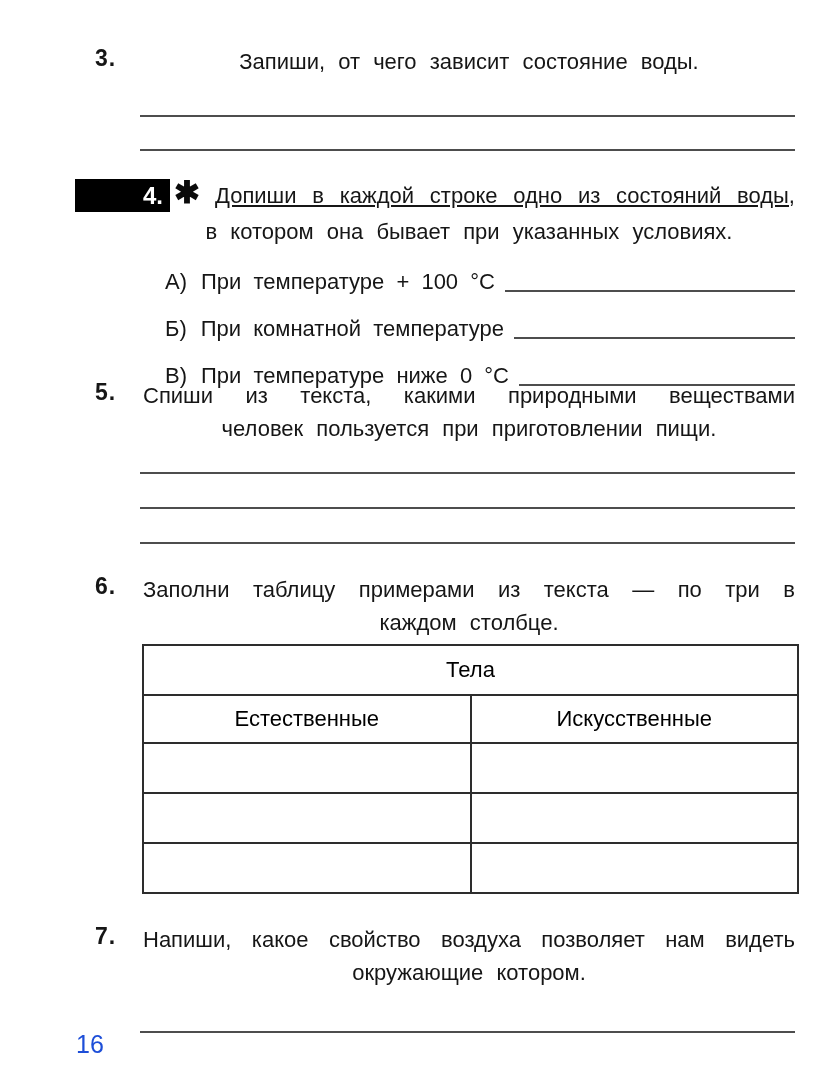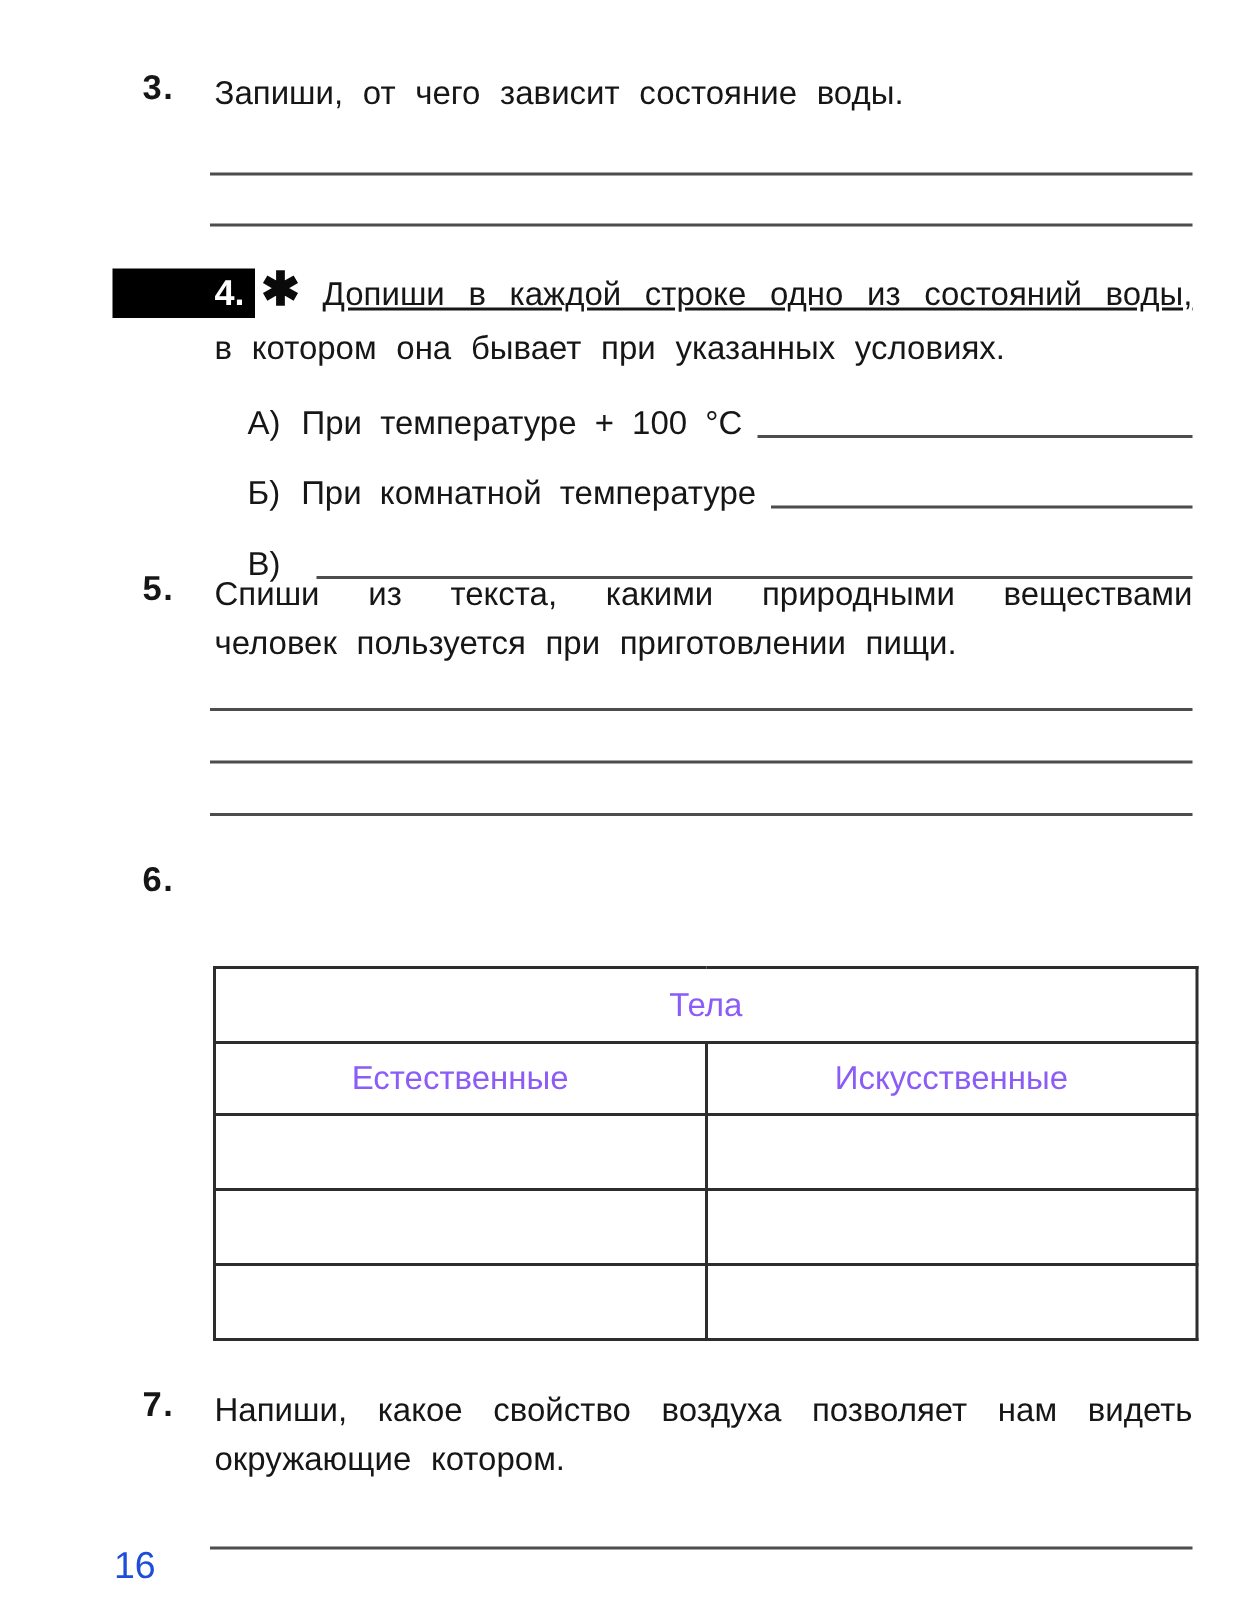--- a/index.html
+++ b/index.html
@@ -12,21 +12,21 @@
     overflow:hidden;
   }
   .task { position:absolute; left:0; width:838px; }
   .tnum {
     position:absolute; left:95px; top:1px;
     font-size:23px; font-weight:bold; letter-spacing:1px;
   }
   .content { position:absolute; left:143px; width:652px; }
   .hline {
     font-size:22px; line-height:33px;
-    word-spacing:7px; white-space:nowrap;
+    word-spacing:7px; white-space:nowrap;text-align:center;
   }
   .hline.just {
     text-align:justify; text-align-last:justify;
     white-space:normal; word-spacing:normal;
   }
   .rule {
     position:absolute; left:140px; right:43px; height:0;
     border-bottom:2px solid #4d4d4d;
   }
   
@@ -51,21 +51,21 @@
   }
   .t4item .lbl { margin-right:14px; }
   .t4item .fill {
     flex:1; margin-left:10px; margin-bottom:3px;
     border-bottom:2px solid #4d4d4d;
   }
   
   .btable {
     position:absolute; left:142px; top:72px;
     width:657px; border-collapse:collapse;
-    font-size:22px; color:#8b5cf6;
+    font-size:22px; color:#000000;
   }
   .btable td {
     border:2px solid #2d2d2d;
     text-align:center; font-weight:normal;
     padding:0;
   }
   .btable .rowtitle  { height:50px; }
   .btable .rowheader { height:48px; }
   .btable .rowempty  { height:50px; }
   .pagenum {
@@ -99,39 +99,44 @@
           <span>При температуре + 100 °С</span>
           <span class="fill"></span>
         </div>
         <div class="t4item">
           <span class="lbl">Б)</span>
           <span>При комнатной температуре</span>
           <span class="fill"></span>
         </div>
         <div class="t4item">
           <span class="lbl">В)</span>
+          <span>При температуре ниже 0 °С</span>
           <span class="fill"></span>
         </div>
       </div>
     </div>
   </section>
 
   <section class="task" style="top:378px; height:190px;">
     <div class="tnum">5.</div>
     <div class="content" style="top:1px;">
       <div class="hline just">Спиши из текста, какими природными веществами</div>
       <div class="hline">человек пользуется при приготовлении пищи.</div>
     </div>
     <div class="rule" style="top:94px;"></div>
     <div class="rule" style="top:129px;"></div>
     <div class="rule" style="top:164px;"></div>
   </section>
 
   <section class="task" style="top:572px; height:330px;">
     <div class="tnum">6.</div>
+    <div class="content" style="top:1px;">
+      <div class="hline just">Заполни таблицу примерами из текста — по три в</div>
+      <div class="hline">каждом столбце.</div>
+    </div>
     <table class="btable">
       <tbody>
         <tr class="rowtitle">
           <td colspan="2">Тела</td>
         </tr>
         <tr class="rowheader">
           <td style="width:50%;margin-top:48px;">Естественные</td>
           <td style="width:50%;">Искусственные</td>
         </tr>
         <tr class="rowempty">

